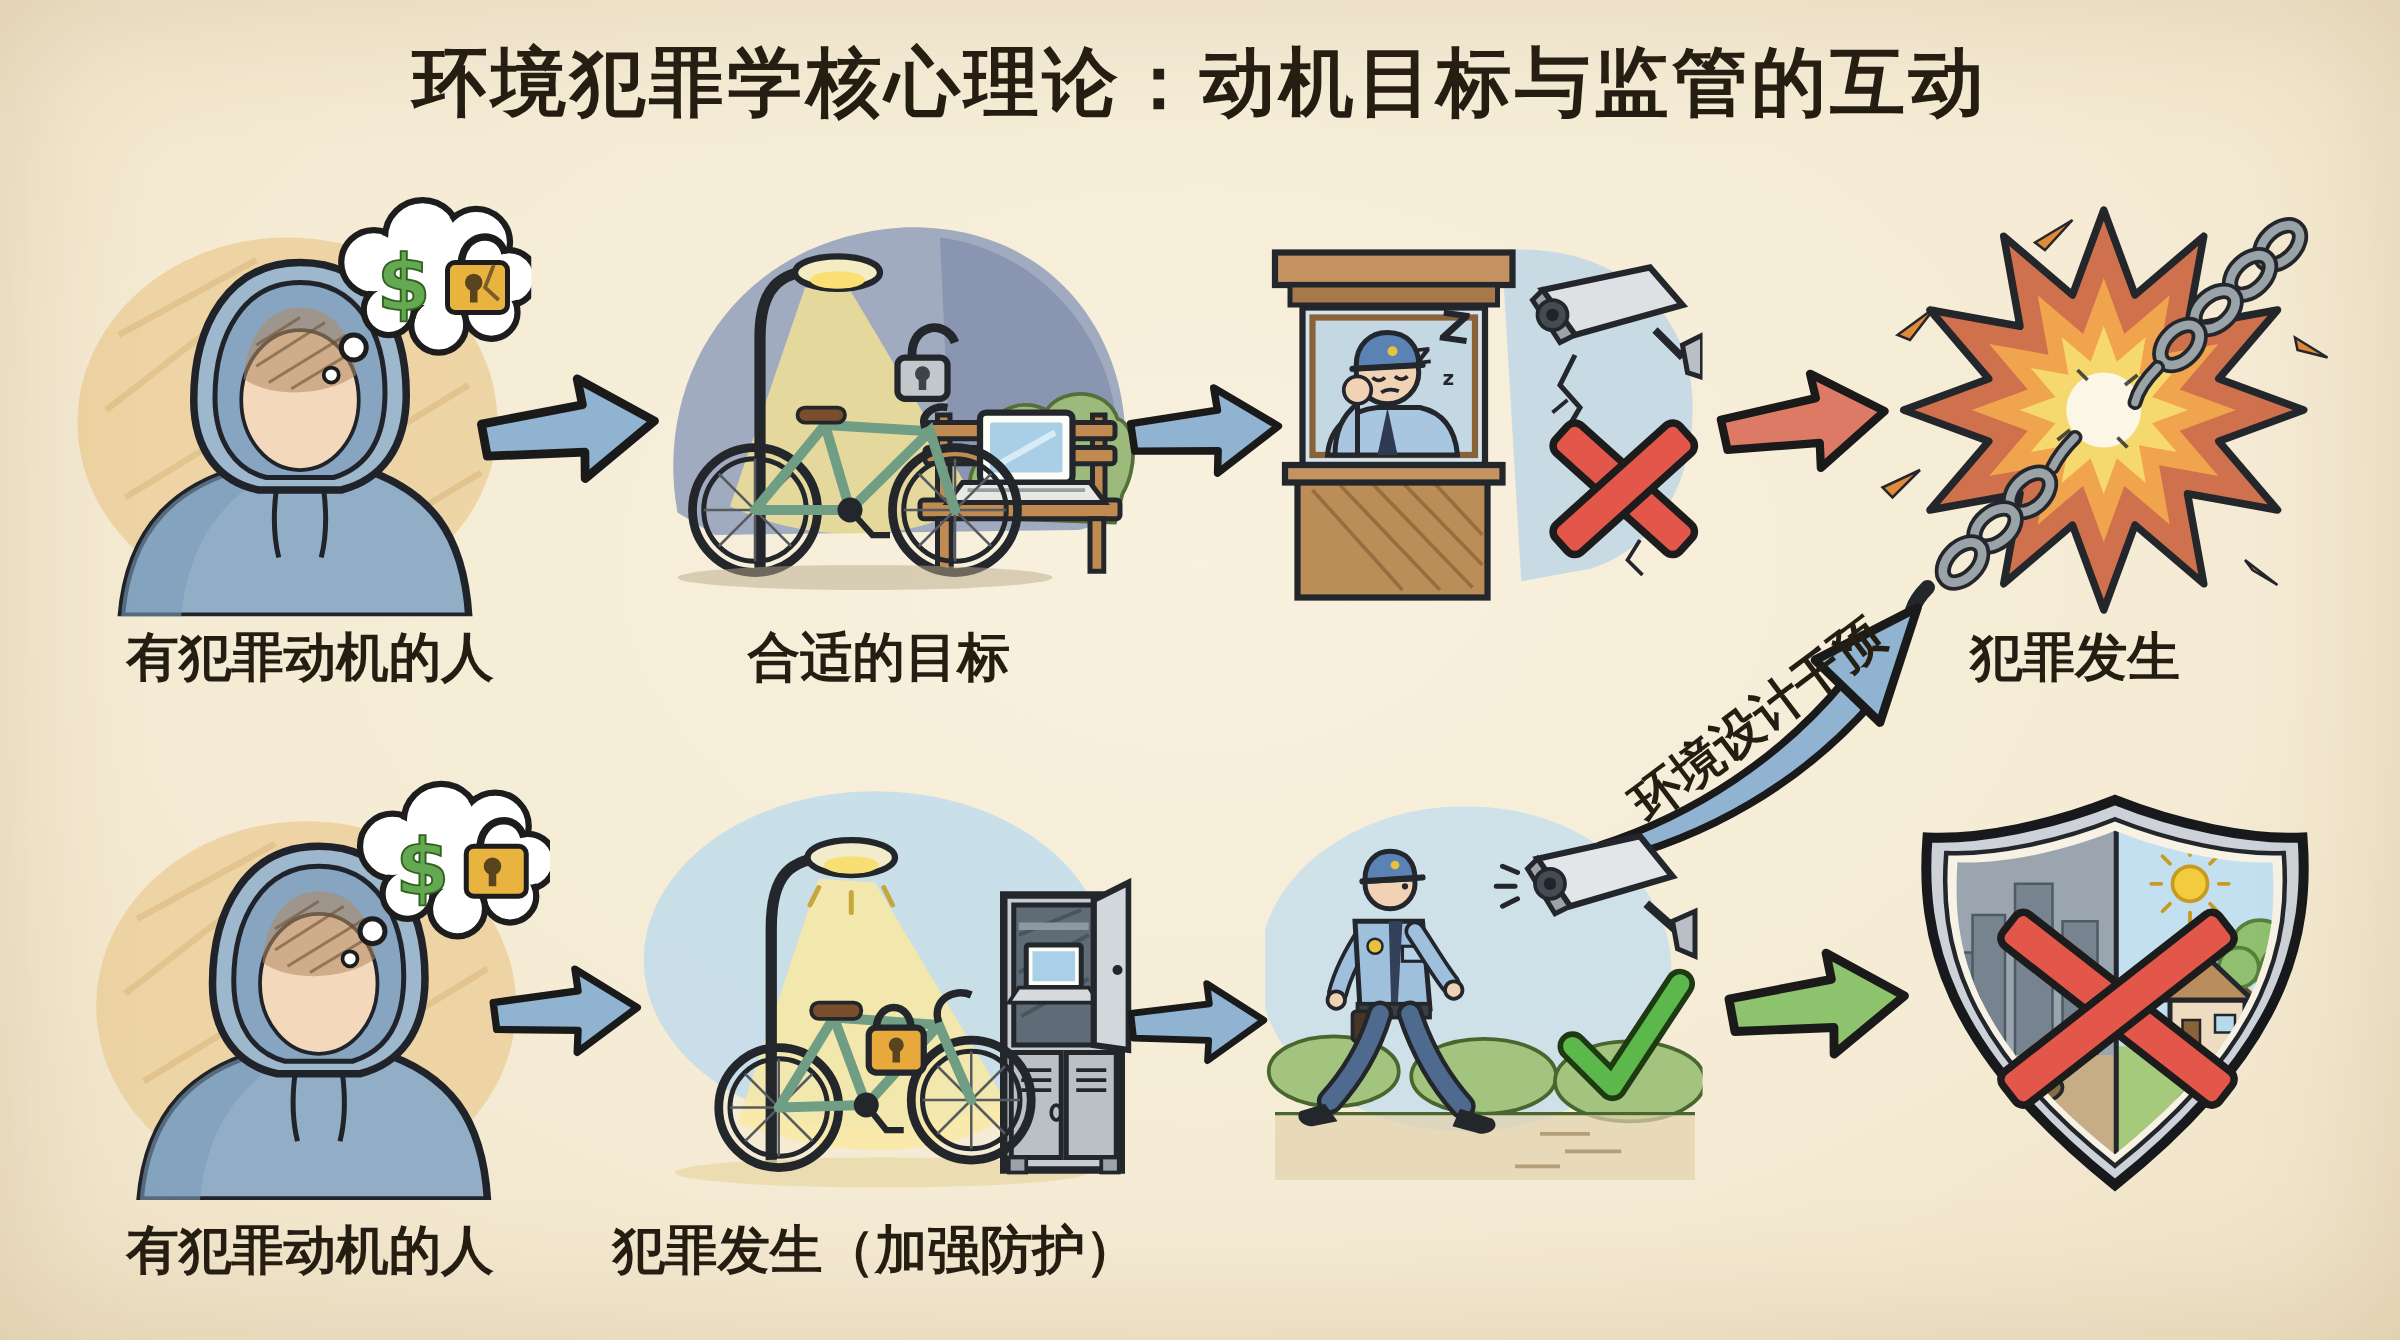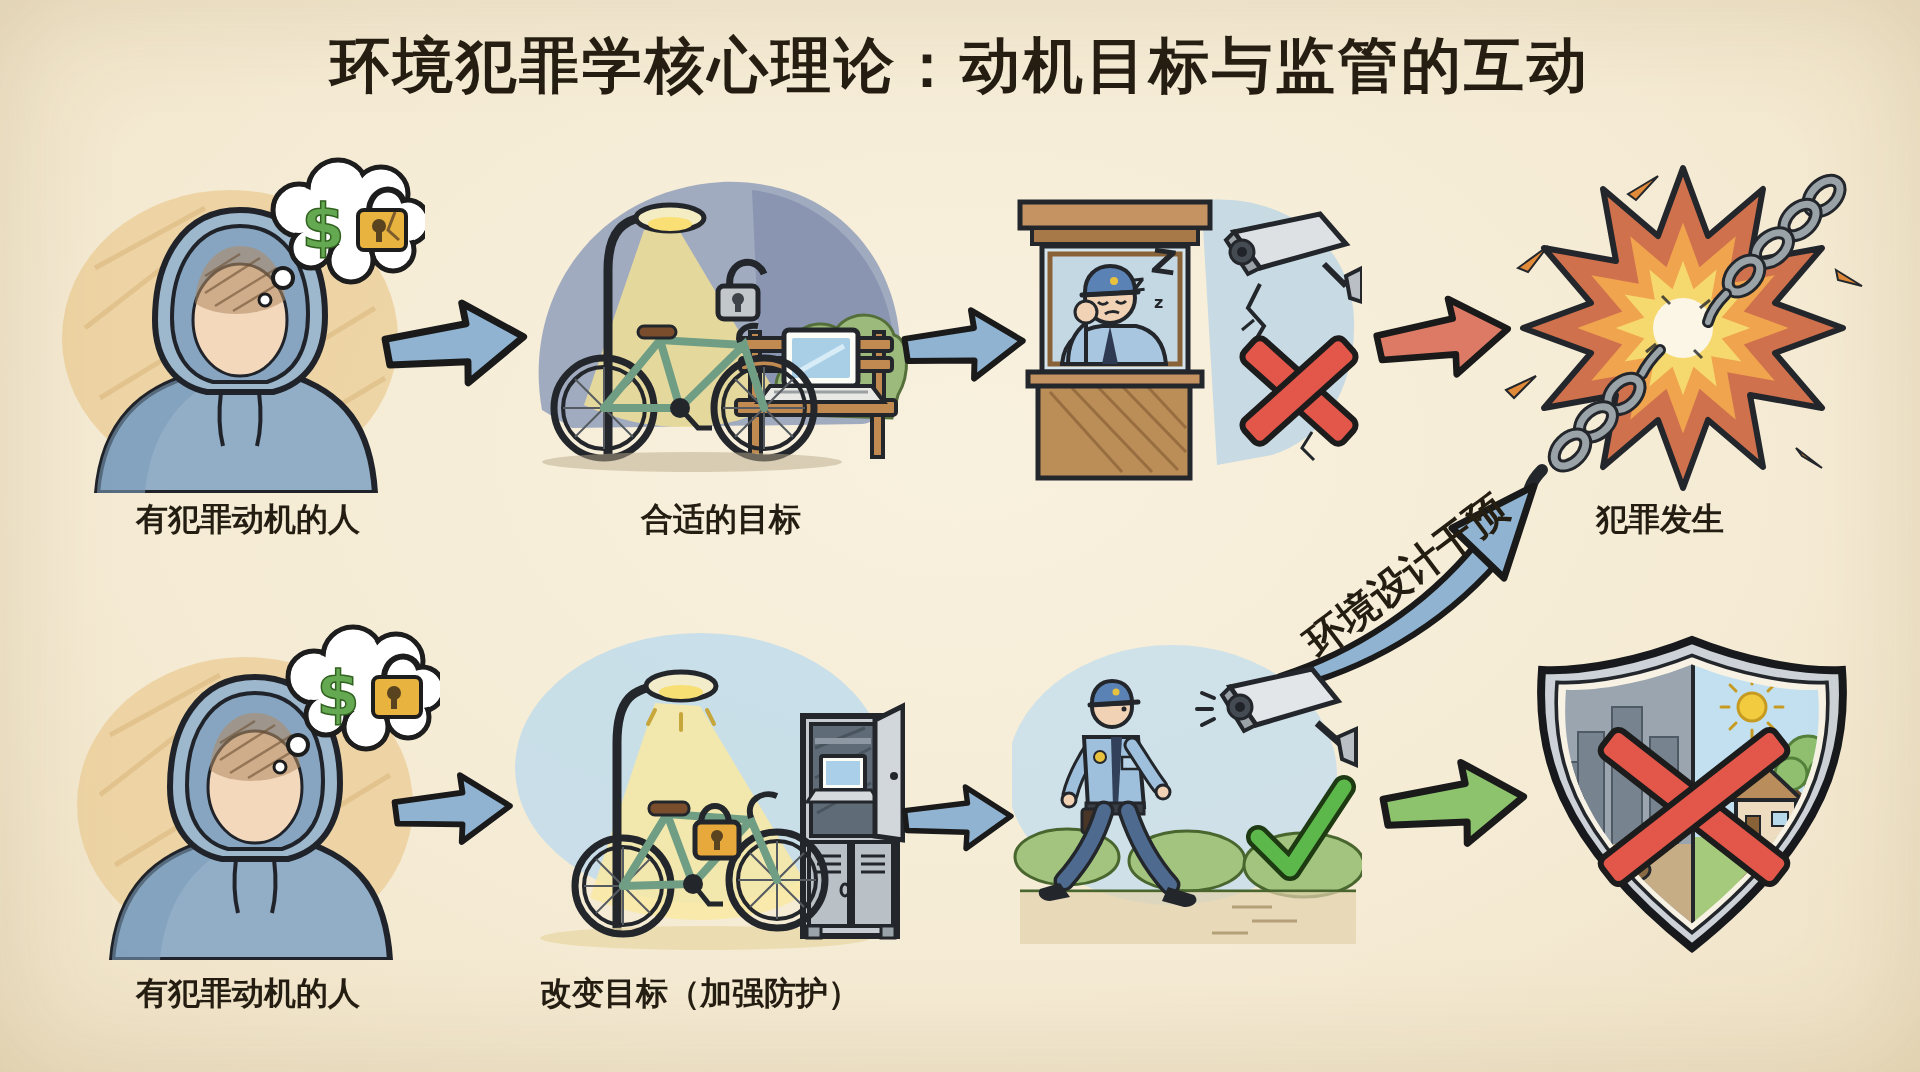--- a/index.html
+++ b/index.html
@@ -14,21 +14,21 @@
     content:"";position:absolute;inset:0;pointer-events:none;
     box-shadow:inset 0 0 120px rgba(130,95,40,.16);
   }
   .title{
     position:absolute;top:26px;left:0;width:100%;
     text-align:center;font-size:60px;font-weight:bold;
     letter-spacing:3px;color:#241d12;
   }
   .step-label{
     position:absolute;width:420px;text-align:center;
-    font-size:32px;font-weight:bold;color:#241d12;white-space:nowrap;
+    font-size:42px;font-weight:bold;color:#241d12;white-space:nowrap;
   }
   .panel,.flow-arrow{position:absolute;}
   .interv-label{
     position:absolute;left:1256px;top:548px;width:300px;
     text-align:center;font-size:40px;font-weight:bold;color:#241d12;
     transform:rotate(-37deg);white-space:nowrap;
   }
   svg{display:block;width:100%;height:100%;}
 </style>
 </head>
@@ -284,21 +284,21 @@
       <g stroke="#23272c" stroke-width="3" opacity="0.8">
         <line x1="212" y1="150" x2="222" y2="142"></line>
           <line x1="168" y1="186" x2="158" y2="194"></line>
         <line x1="206" y1="192" x2="214" y2="200"></line>
           <line x1="182" y1="146" x2="174" y2="138"></line>
       </g>
     </svg>
   </div>
 
   <div class="step-label" style="left:38px;top:498px">有犯罪动机的人</div>
-  <div class="step-label" style="left:511px;top:498px">合适的目标</div>
+  <div class="step-label" style="left:493px;top:498px">合适的目标</div>
   <div class="step-label" style="left:1450px;top:498px">犯罪发生</div>
 
   <div class="panel" style="left:1270px;top:428px;width:312px;height:272px">
     <svg viewBox="0 0 312 272">
       <path d="M14,262 C95,242 170,200 228,134 L206,116 C155,178 85,224 10,248 Z" fill="#8fb3d0" stroke="#1a1a1a" stroke-width="6" stroke-linejoin="round"></path>
       <polygon points="264,58 182,100 234,150" fill="#8fb3d0" stroke="#1a1a1a" stroke-width="7" stroke-linejoin="round"></polygon>
     </svg>
   </div>
   <div class="interv-label">环境设计干预</div>
 
@@ -573,15 +573,15 @@
         <line x1="173" y1="20" x2="173" y2="315" stroke="#23272c" stroke-width="4"></line>
       </g>
       <g>
         <rect x="64" y="159" width="220" height="32" rx="8" transform="rotate(38 174 175)" fill="#e2574a" stroke="#1c1c1c" stroke-width="6"></rect>
         <rect x="64" y="159" width="220" height="32" rx="8" transform="rotate(-38 174 175)" fill="#e2574a" stroke="#1c1c1c" stroke-width="6"></rect>
       </g>
     </svg>
   </div>
 
   <div class="step-label" style="left:38px;top:972px">有犯罪动机的人</div>
-  <div class="step-label" style="left:490px;top:972px">改变目标（加强防护）</div>
+  <div class="step-label" style="left:490px;top:972px">犯罪发生（加强防护）</div>
 
 </div>
 
 </body></html>

